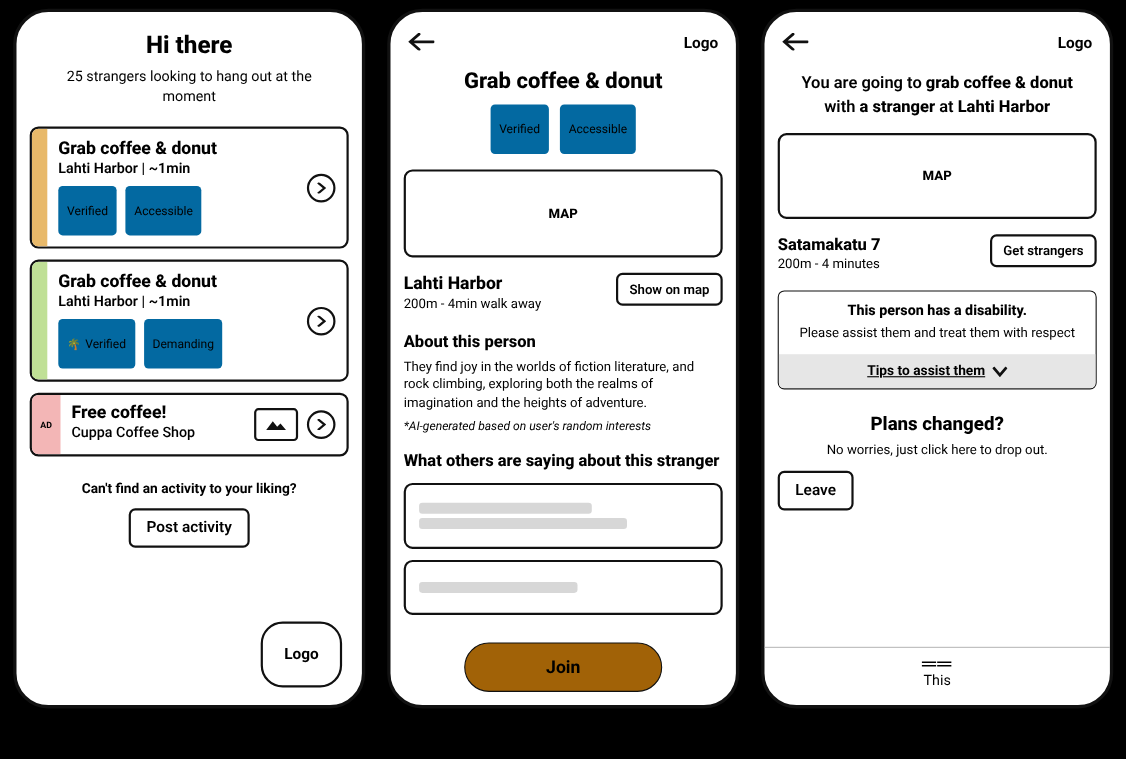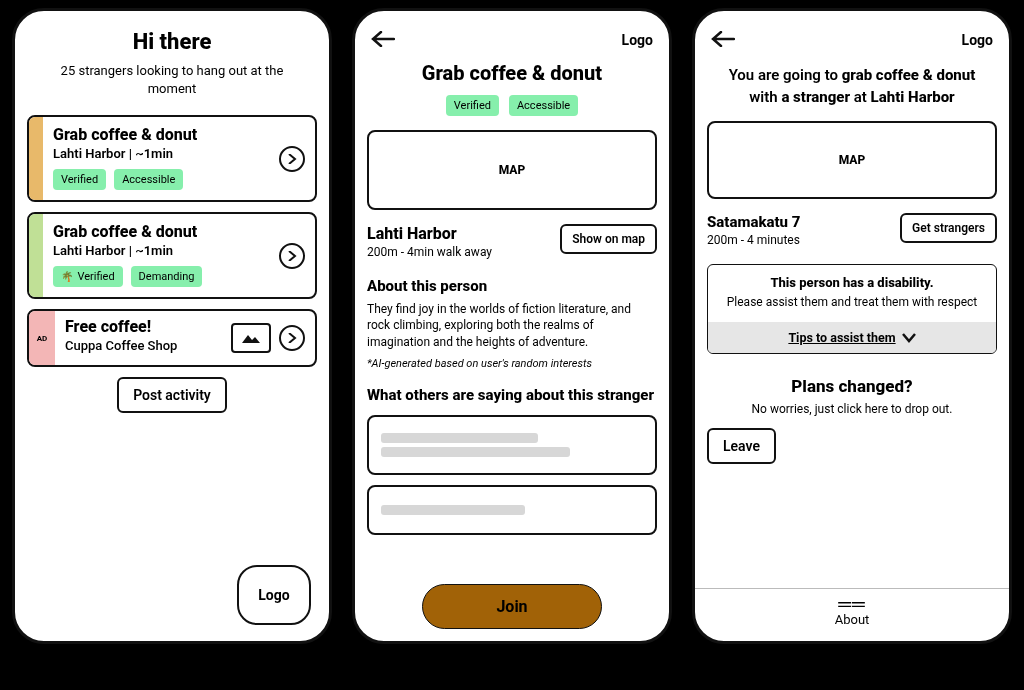--- a/index.html
+++ b/index.html
@@ -48,23 +48,23 @@
   }
   .stripe { width: 14px; flex: none; }
   .stripe.orange { background: #e8b96a; }
   .stripe.green  { background: #c0e096; }
   .stripe.pink   { background: #f3b6b6; width: 26px; display:flex; align-items:center; justify-content:center; font-size:8px; font-weight:700; writing-mode: horizontal-tb;}
   .card-body { padding: 8px 10px 10px 10px; flex: 1; }
   .card-title { font-size: 16px; font-weight: 800; }
   .card-sub   { font-size: 13px; font-weight: 600; margin-top: 2px; }
   .tag-row { margin-top: 8px; display: flex; gap: 8px; align-items: center; }
   .tag {
-    background: #86efac;
+    background: #0369a1;
     border-radius: 4px;
-    padding: 4px 8px;
+    padding: 16px 8px;
     font-size: 11px;
     display: inline-flex;
     align-items: center;
     gap: 4px;
     text-align: right;
   }
   .card-arrow {
     width: 46px;
     display: flex;
     align-items: center;
@@ -269,20 +269,21 @@
           </svg>
       </div>
       <div class="circle-btn">
         <svg width="10" height="10" viewBox="0 0 10 10">
             <path d="M2 0 L8 5 L2 10" fill="none" stroke="#111" stroke-width="2"></path>
           </svg>
       </div>
     </div>
   </div>
 
+  <p class="prompt-text">Can't find an activity to your liking?</p>
   <div class="center">
     <span class="btn">Post activity</span>
   </div>
 
   <div class="logo-chip">Logo</div>
 </div>
 
 <div class="phone">
   <div class="topbar">
     <span class="back-arrow">
@@ -366,15 +367,15 @@
   </div>
 
   <div class="plans-h">Plans changed?</div>
   <div class="plans-sub">No worries, just click here to drop out.</div>
   <div class="leave-wrap">
     <span class="btn" style="padding:8px 14px;">Leave</span>
   </div>
 
   <div class="chat-bar">
     <div class="menu-icon">══</div>
-    <div class="label">About</div>
+    <div class="label">This</div>
   </div>
 </div>
 
 </body></html>

